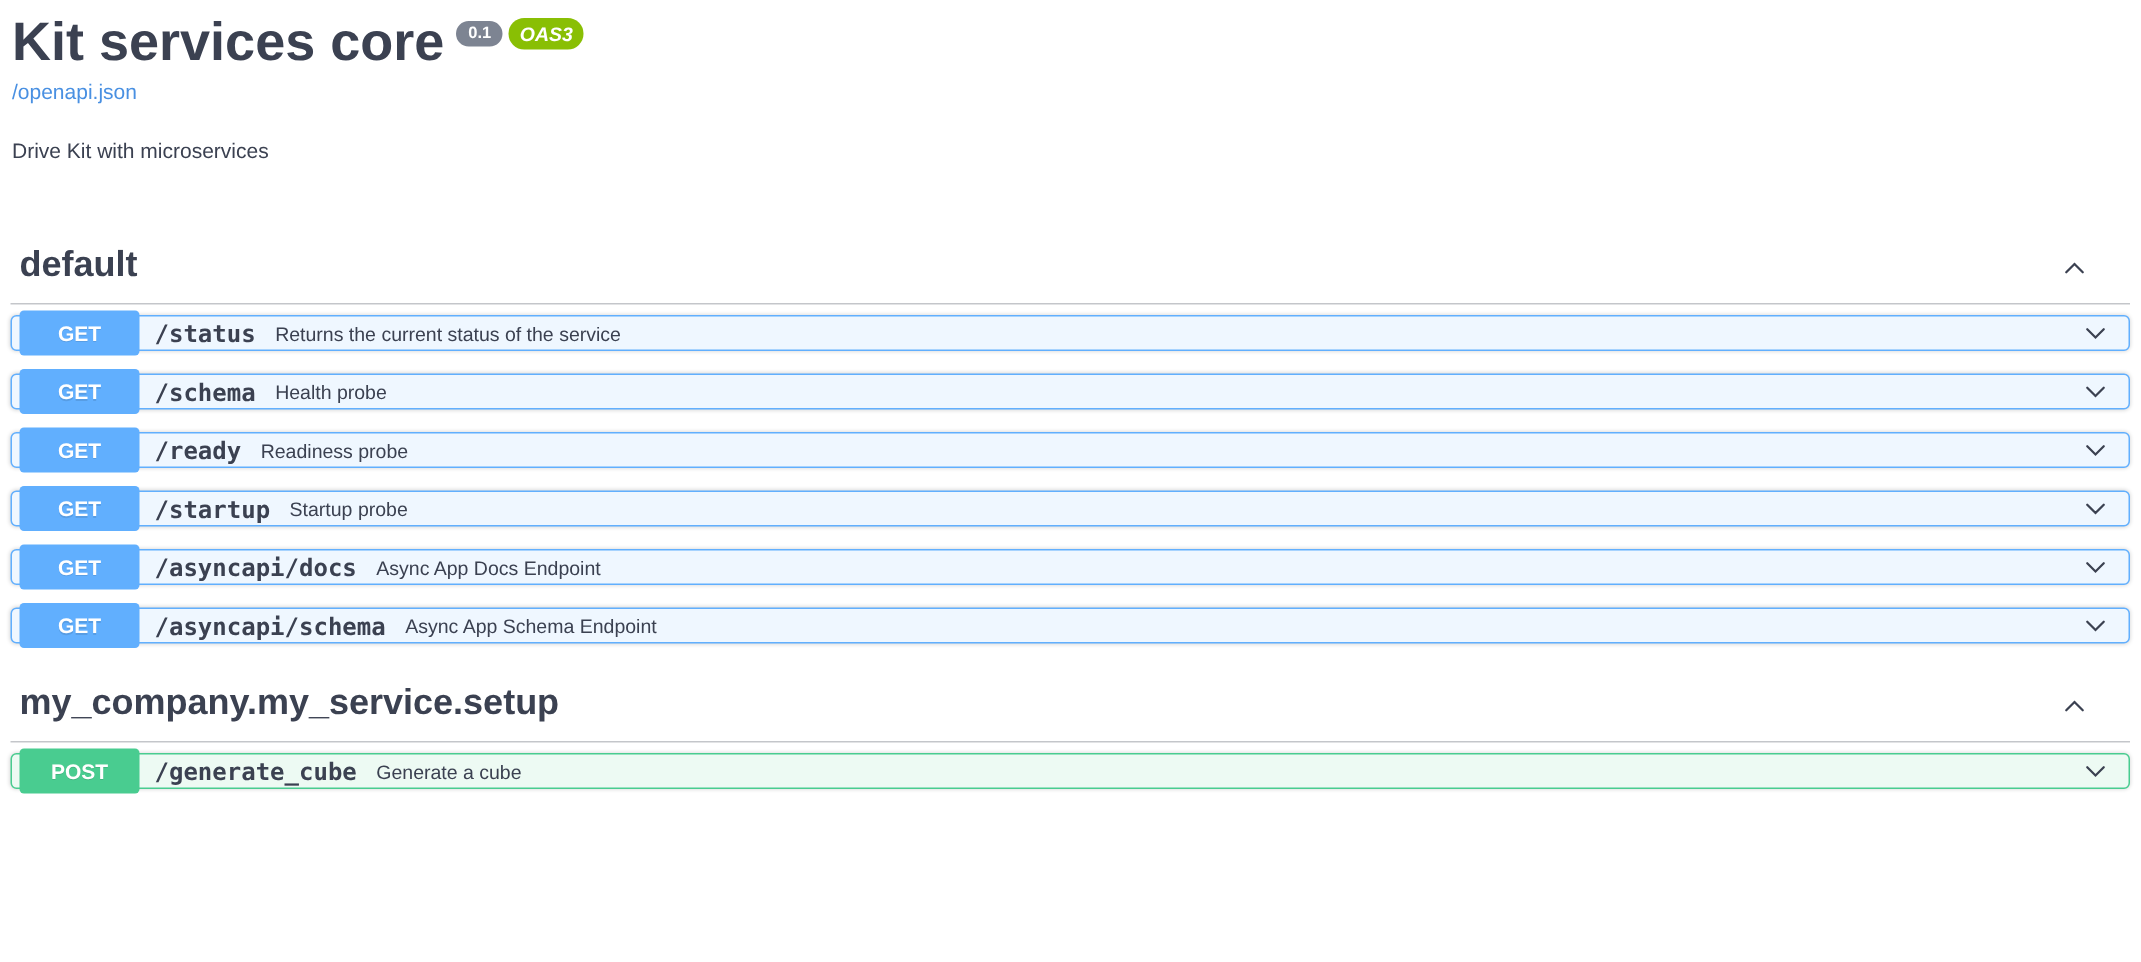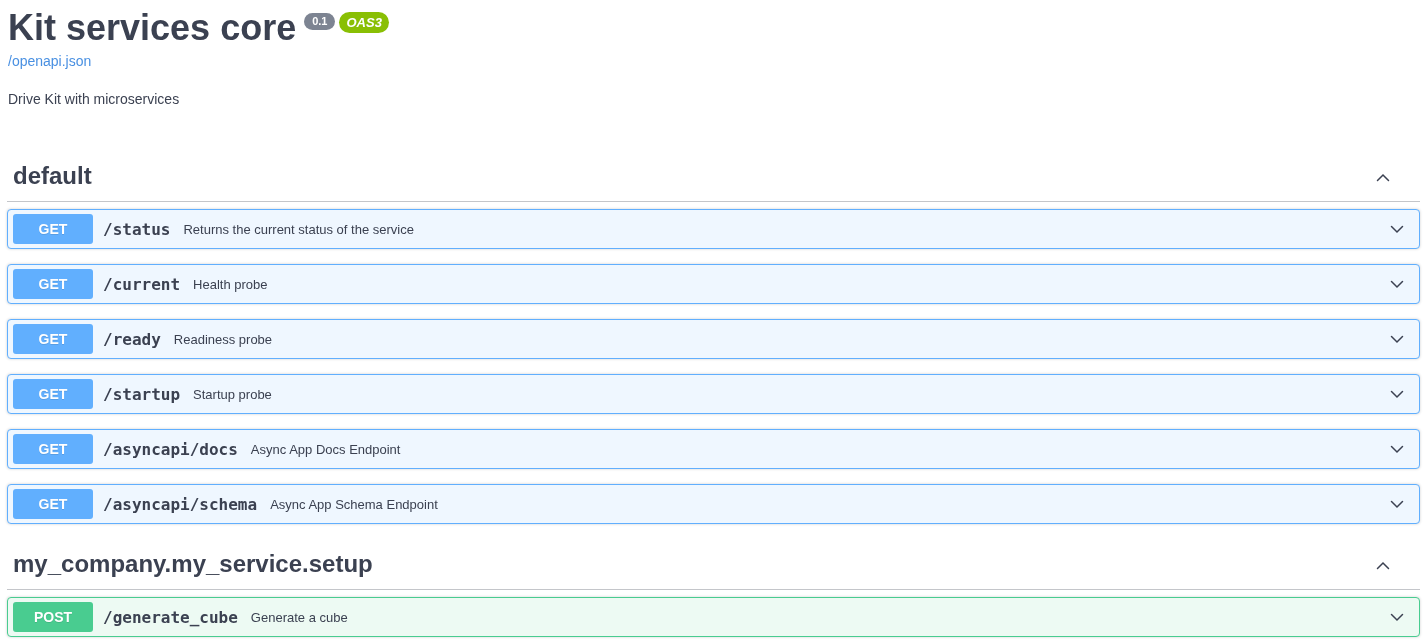--- a/index.html
+++ b/index.html
@@ -49,21 +49,21 @@
   }
   .section-header .arrow-btn {
     background: none; border: none; padding: 0; margin: 0 0 2px 0;
     cursor: pointer; line-height: 0;
   }
   .operations { padding-top: 7px; }
 
   
   .opblock {
     display: flex; align-items: center;
-    height: 40px; margin-bottom: 15px; padding: 0 12px 0 5px;
+    height: 24px; margin-bottom: 15px; padding: 0 12px 0 5px;
     border: 1px solid; border-radius: 4px;
     box-shadow: 0 0 3px rgba(0,0,0,.19);
     cursor: pointer;
   }
   .opblock.get  { background: var(--get_bg);  border-color: var(--get); }
   .opblock.post { background: var(--post_bg); border-color: var(--post); justify-content: flex-end; }
   .opblock-method {
     min-width: 80px; text-align: center; padding: 7px 0;
     border-radius: 3px; color: #fff;
     font-weight: 700; font-size: 14px;
@@ -112,21 +112,21 @@
         <span class="opblock-method">GET</span>
         <span class="opblock-path">/status</span>
         <span class="opblock-summary">Returns the current status of the service</span>
         <span class="chevron"><svg viewBox="0 0 20 20">
               <path d="M4.5 7.5 L10 13 L15.5 7.5"></path>
             </svg></span>
       </div>
 
       <div class="opblock get">
         <span class="opblock-method">GET</span>
-        <span class="opblock-path">/current</span>
+        <span class="opblock-path">/schema</span>
         <span class="opblock-summary">Health probe</span>
         <span class="chevron"><svg viewBox="0 0 20 20">
               <path d="M4.5 7.5 L10 13 L15.5 7.5"></path>
             </svg></span>
       </div>
 
       <div class="opblock get">
         <span class="opblock-method">GET</span>
         <span class="opblock-path">/ready</span>
         <span class="opblock-summary">Readiness probe</span>

